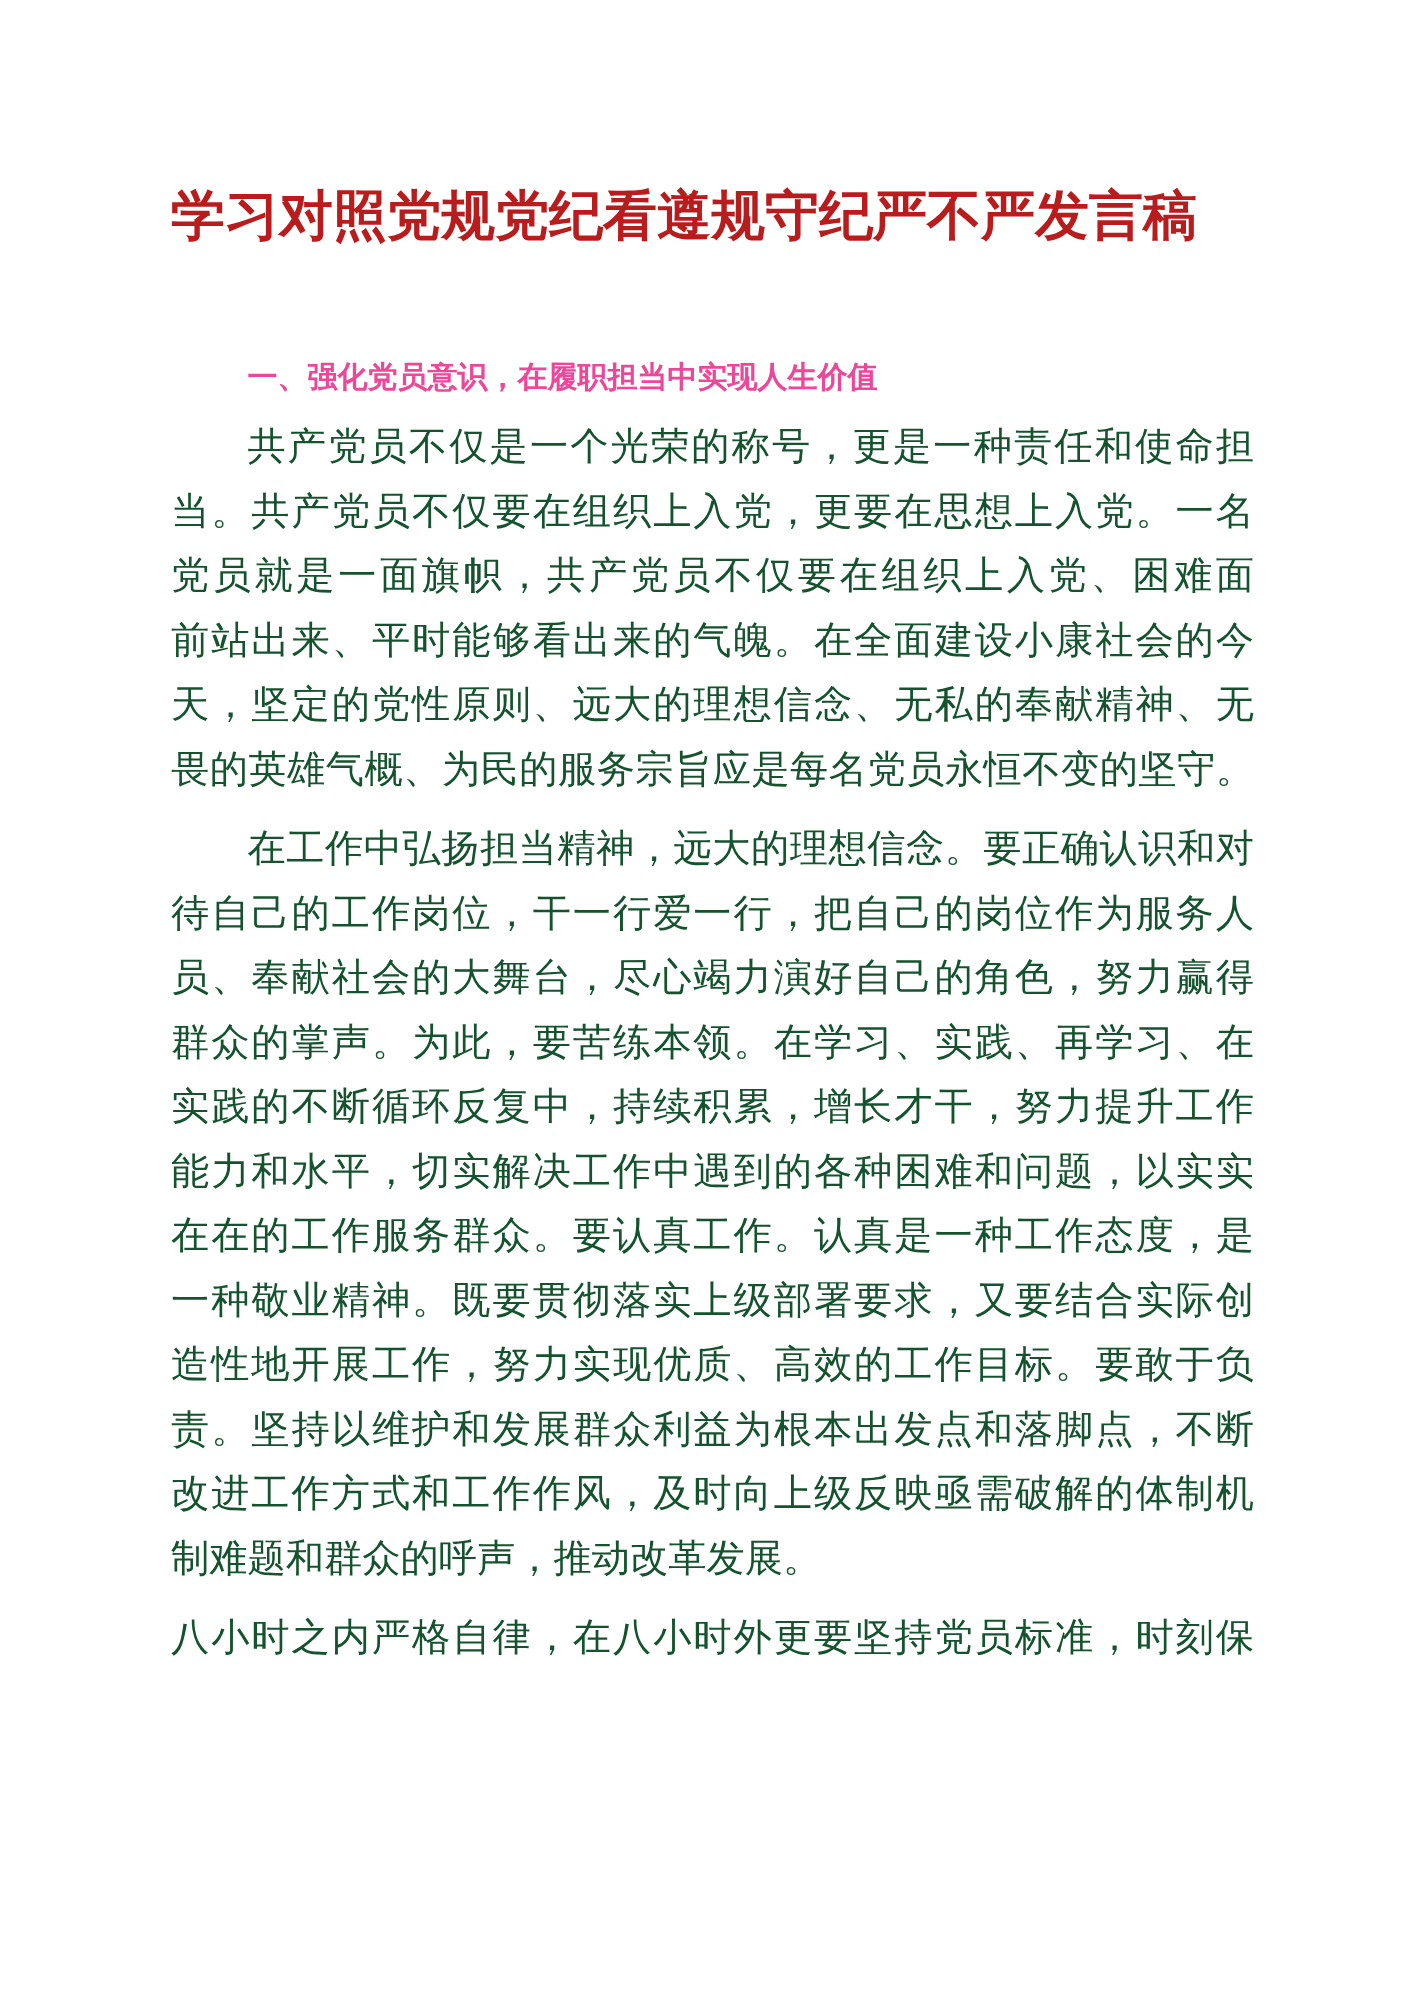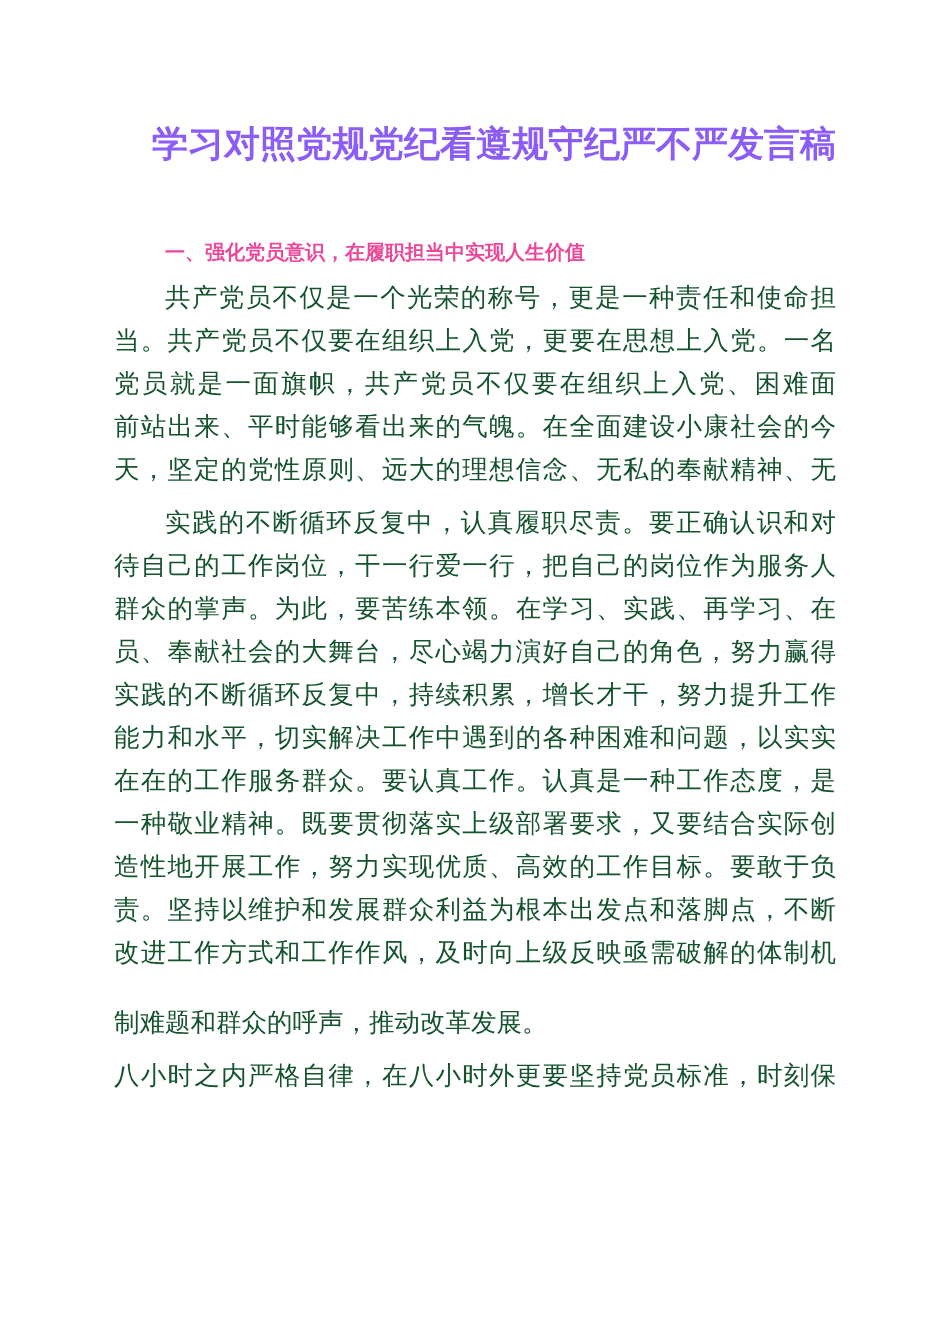--- a/index.html
+++ b/index.html
@@ -20,22 +20,22 @@
     padding: 116px 114px 0 114px;
     background: #ffffff;
     overflow: hidden;
   }
   .doc-title {
     margin: 0;
     font-family: "Liberation Serif", serif;
     font-weight: bold;
     font-size: 36px;
     line-height: 56px;
-    text-align: right;
-    color: #8b5cf6;
+    text-align: left;
+    color: #b91c1c;
   }
   .sec-heading {
     margin: 60px 0 0 0;
     font-family: "Liberation Sans", sans-serif;
     font-weight: bold;
     font-size: 20px;
     line-height: 40px;
     text-indent: 51px;
     color: #ec4899;
   }
@@ -49,43 +49,43 @@
   .para + .para { margin-top: 10px; }
   .line {
     line-height: 43px;
     text-align: justify;
     text-align-last: justify;
   }
   .line.first { text-indent: 51px; }
   .line.short {
     text-align: right;
     text-align-last: left;
-    margin-top: 27px;
   }
 </style>
 </head>
 <body>
 
 <div class="page">
   <h1 class="doc-title">学习对照党规党纪看遵规守纪严不严发言稿</h1>
   <div id="doc-body">
       <div class="sec-heading">一、强化党员意识，在履职担当中实现人生价值</div>
       <div class="body-lines">
         <div class="para">
           <div class="line first">共产党员不仅是一个光荣的称号，更是一种责任和使命担</div>
           <div class="line">当。共产党员不仅要在组织上入党，更要在思想上入党。一名</div>
           <div class="line">党员就是一面旗帜，共产党员不仅要在组织上入党、困难面</div>
           <div class="line">前站出来、平时能够看出来的气魄。在全面建设小康社会的今</div>
           <div class="line">天，坚定的党性原则、远大的理想信念、无私的奉献精神、无</div>
+          <div class="line">畏的英雄气概、为民的服务宗旨应是每名党员永恒不变的坚守。</div>
         </div>
         <div class="para">
-          <div class="line first">实践的不断循环反复中，认真履职尽责。要正确认识和对</div>
+          <div class="line first">在工作中弘扬担当精神，远大的理想信念。要正确认识和对</div>
           <div class="line">待自己的工作岗位，干一行爱一行，把自己的岗位作为服务人</div>
+          <div class="line">员、奉献社会的大舞台，尽心竭力演好自己的角色，努力赢得</div>
           <div class="line">群众的掌声。为此，要苦练本领。在学习、实践、再学习、在</div>
-          <div class="line">员、奉献社会的大舞台，尽心竭力演好自己的角色，努力赢得</div>
           <div class="line">实践的不断循环反复中，持续积累，增长才干，努力提升工作</div>
           <div class="line">能力和水平，切实解决工作中遇到的各种困难和问题，以实实</div>
           <div class="line">在在的工作服务群众。要认真工作。认真是一种工作态度，是</div>
           <div class="line">一种敬业精神。既要贯彻落实上级部署要求，又要结合实际创</div>
           <div class="line">造性地开展工作，努力实现优质、高效的工作目标。要敢于负</div>
           <div class="line">责。坚持以维护和发展群众利益为根本出发点和落脚点，不断</div>
           <div class="line">改进工作方式和工作作风，及时向上级反映亟需破解的体制机</div>
           <div class="line short">制难题和群众的呼声，推动改革发展。</div>
         </div>
         <div class="para">

